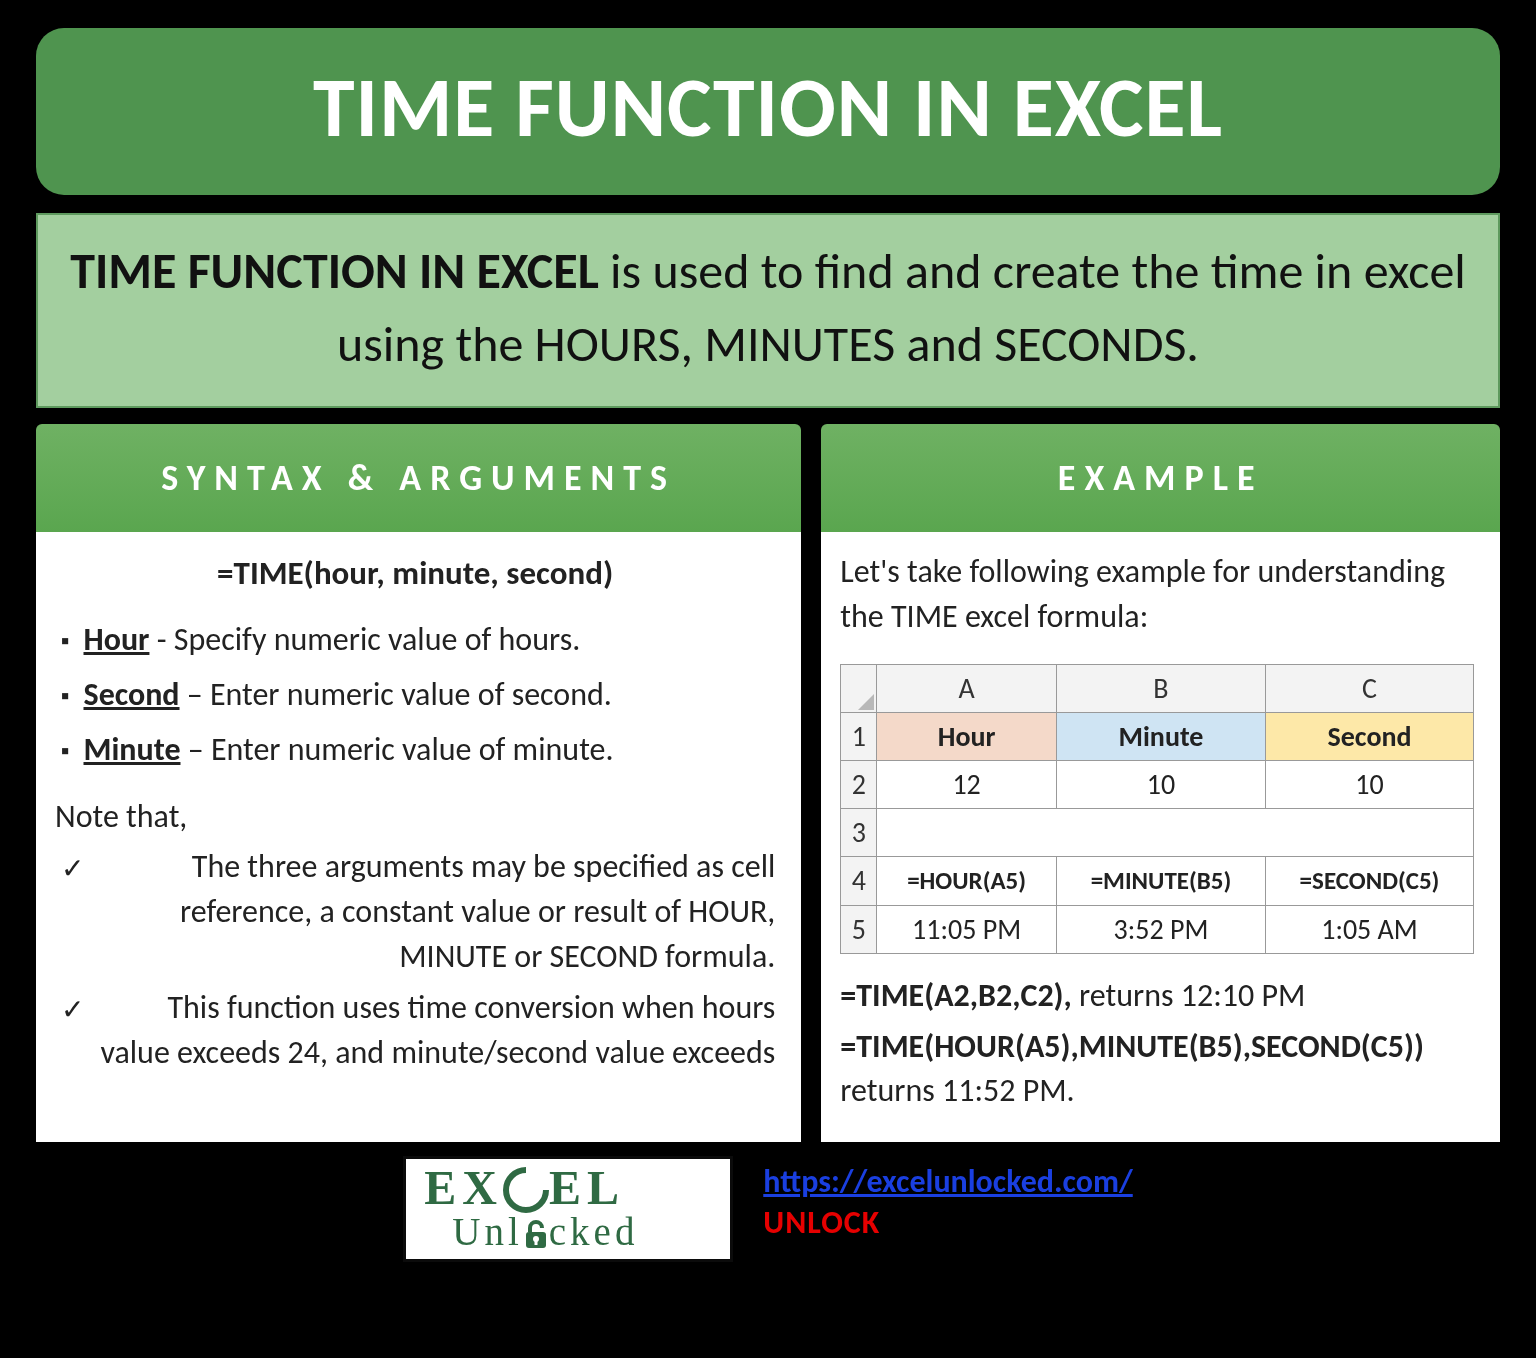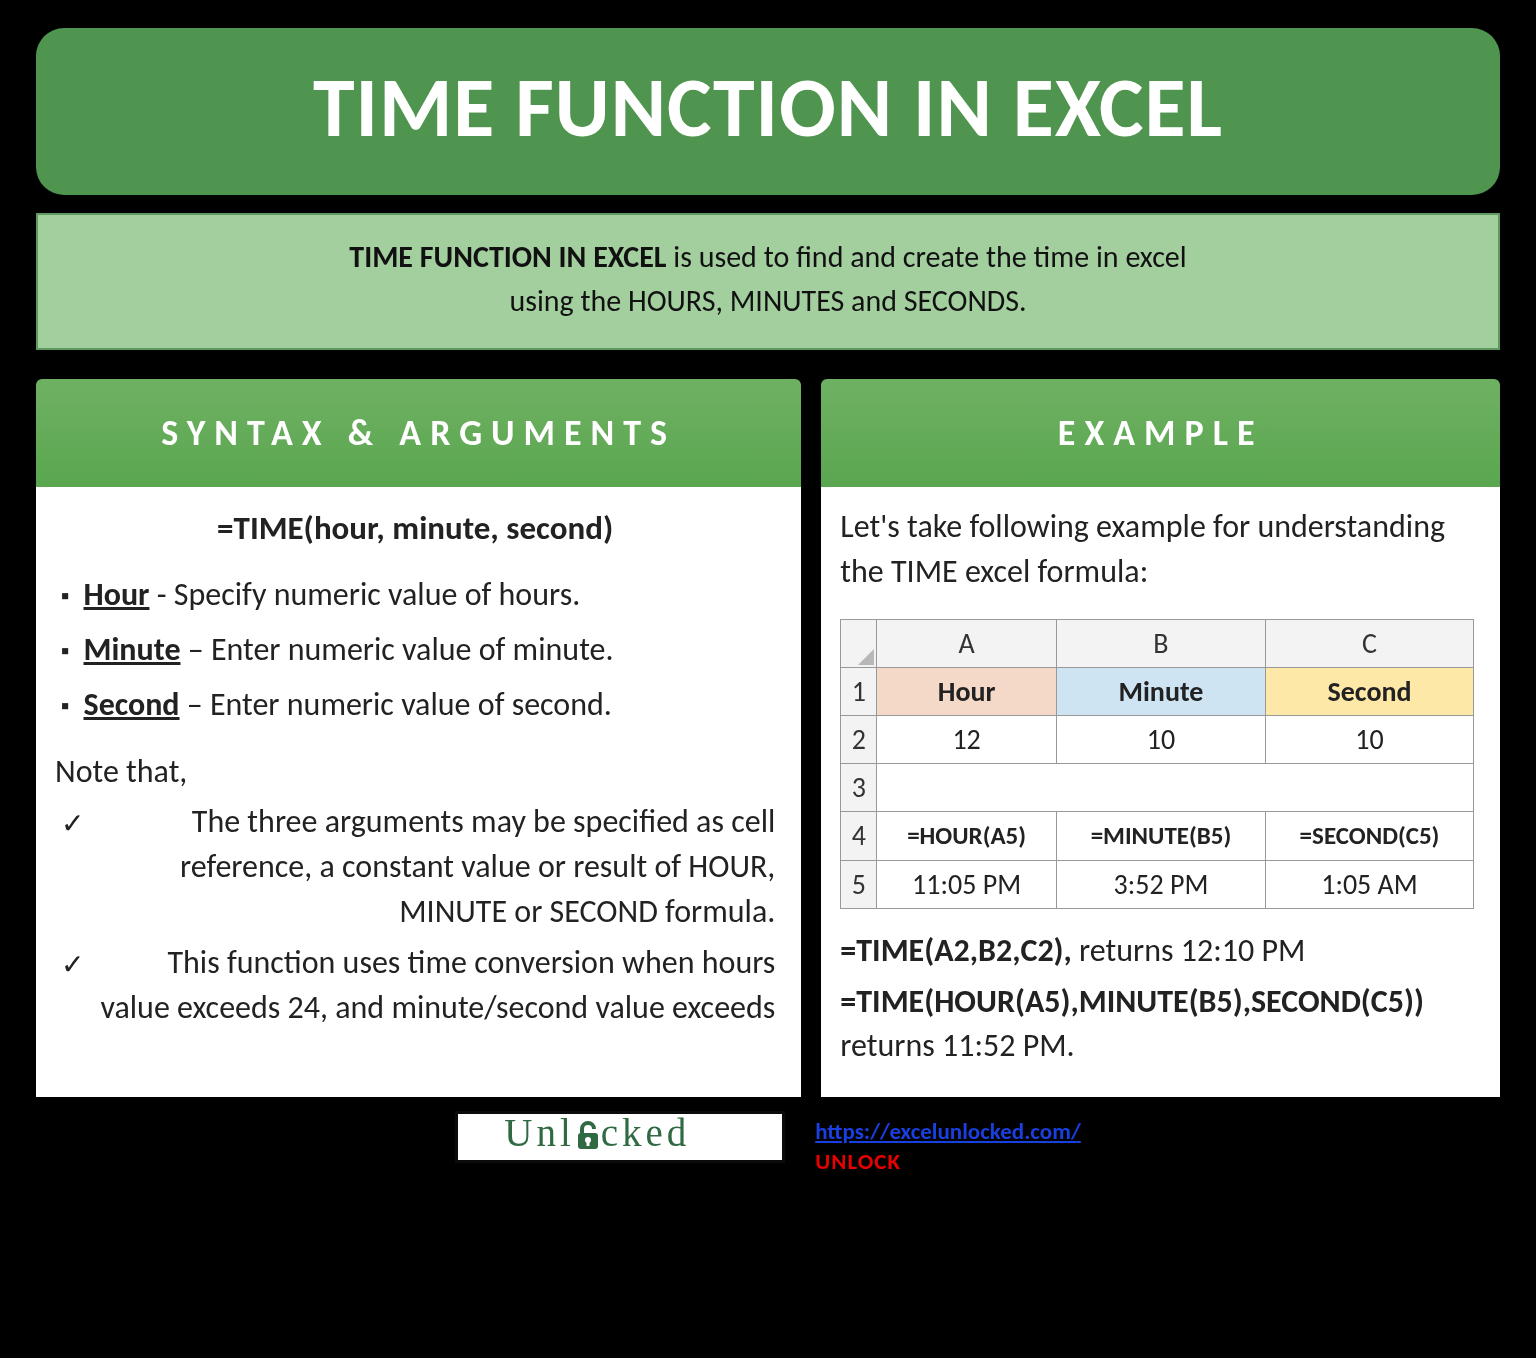--- a/index.html
+++ b/index.html
@@ -20,24 +20,24 @@
     font-size: 84px;
     font-weight: 800;
     letter-spacing: 1px;
     padding: 28px 10px 36px 10px;
     margin-bottom: 18px;
   }
   .intro-box {
     background: #a3cf9f;
     border: 2px solid #5e9a5e;
     padding: 20px 26px 26px 26px;
-    font-size: 30px;
+    font-size: 50px;
     text-align: center;
     line-height: 1.45;
-    margin-bottom: 29px;
+    margin-bottom: 16px;
     color: #111;
   }
   .intro-box .strong { font-weight: 800; }
   .two-col {
     display: flex;
     gap: 20px;
   }
   .panel {
     display: flex;
     flex-direction: column;
@@ -130,21 +130,21 @@
     line-height:0.95;
     position:relative;
     width: 330px;
   }
   .logo-top { font-size:48px; font-weight:700; letter-spacing:6px; }
   .logo-bot { font-size:39px; letter-spacing:4px; margin-left: 28px; margin-top:-6px; }
   .logo-c {
     display:inline-block;
     vertical-align:middle;
   }
-  .footer-links { font-size:23px; font-weight:700; padding-top:6px; }
+  .footer-links { font-size:32px; font-weight:700; padding-top:6px; }
   .footer-links a { color:#1a3fe0; text-decoration: underline; }
   .footer-links .unlock { color:#e60000; letter-spacing:1px; margin-top:2px; }
 </style>
 </head>
 <body>
 
 <div class="title-banner">
   <span>TIME FUNCTION IN EXCEL</span>
 </div>
 
@@ -157,24 +157,24 @@
 
   <div class="panel left">
     <div class="panel-header">SYNTAX &amp; ARGUMENTS</div>
     <div class="panel-body">
       <div class="syntax-line">=TIME(hour, minute, second)</div>
       <ul class="args">
         <li>
             <div><span class="arg-name">Hour</span><span> - Specify numeric value of hours.</span></div>
           </li>
         <li>
+            <div><span class="arg-name">Second</span><span> – Enter numeric value of second.</span></div>
+          </li>
+        <li>
             <div><span class="arg-name">Minute</span><span> – Enter numeric value of minute.</span></div>
-          </li>
-        <li>
-            <div><span class="arg-name">Second</span><span> – Enter numeric value of second.</span></div>
           </li>
       </ul>
       <div class="note-lead">Note that,</div>
       <ul class="notes">
         <li>
             <div>The three arguments may be specified as cell reference, a constant value or result of HOUR, MINUTE or SECOND formula.</div>
           </li>
         <li>
             <div>This function uses time conversion when hours value exceeds 24, and minute/second value exceeds</div>
           </li>
@@ -232,20 +232,26 @@
         <p><span class="f">=TIME(A2,B2,C2),</span><span> returns 12:10 PM</span></p>
         <p><span class="f">=TIME(HOUR(A5),MINUTE(B5),SECOND(C5))</span><span> returns 11:52 PM.</span></p>
       </div>
     </div>
   </div>
 
 </div>
 
 <div class="footer">
   <div class="logo-box">
+    <div class="logo-top">
+      EX<span class="logo-c"><svg width="46" height="46" viewBox="0 0 46 46">
+            <circle cx="23" cy="23" r="20" fill="none" stroke="#2f6a43" stroke-width="6"></circle>
+            <path d="M23 3 A20 20 0 0 1 43 23" fill="none" stroke="#fff" stroke-width="8"></path>
+          </svg></span>EL
+    </div>
     <div class="logo-bot">
       Unl<span style="display:inline-block;vertical-align:middle;"><svg width="26" height="30" viewBox="0 0 26 30">
             <rect x="3" y="12" width="20" height="16" rx="3" fill="#2f6a43"></rect>
             <path d="M7 12 v-4 a6 6 0 0 1 12 0" fill="none" stroke="#2f6a43" stroke-width="4"></path>
             <circle cx="13" cy="19" r="3" fill="#fff"></circle>
             <rect x="11.5" y="19" width="3" height="6" fill="#fff"></rect>
           </svg></span>cked
     </div>
   </div>
   <div class="footer-links">

